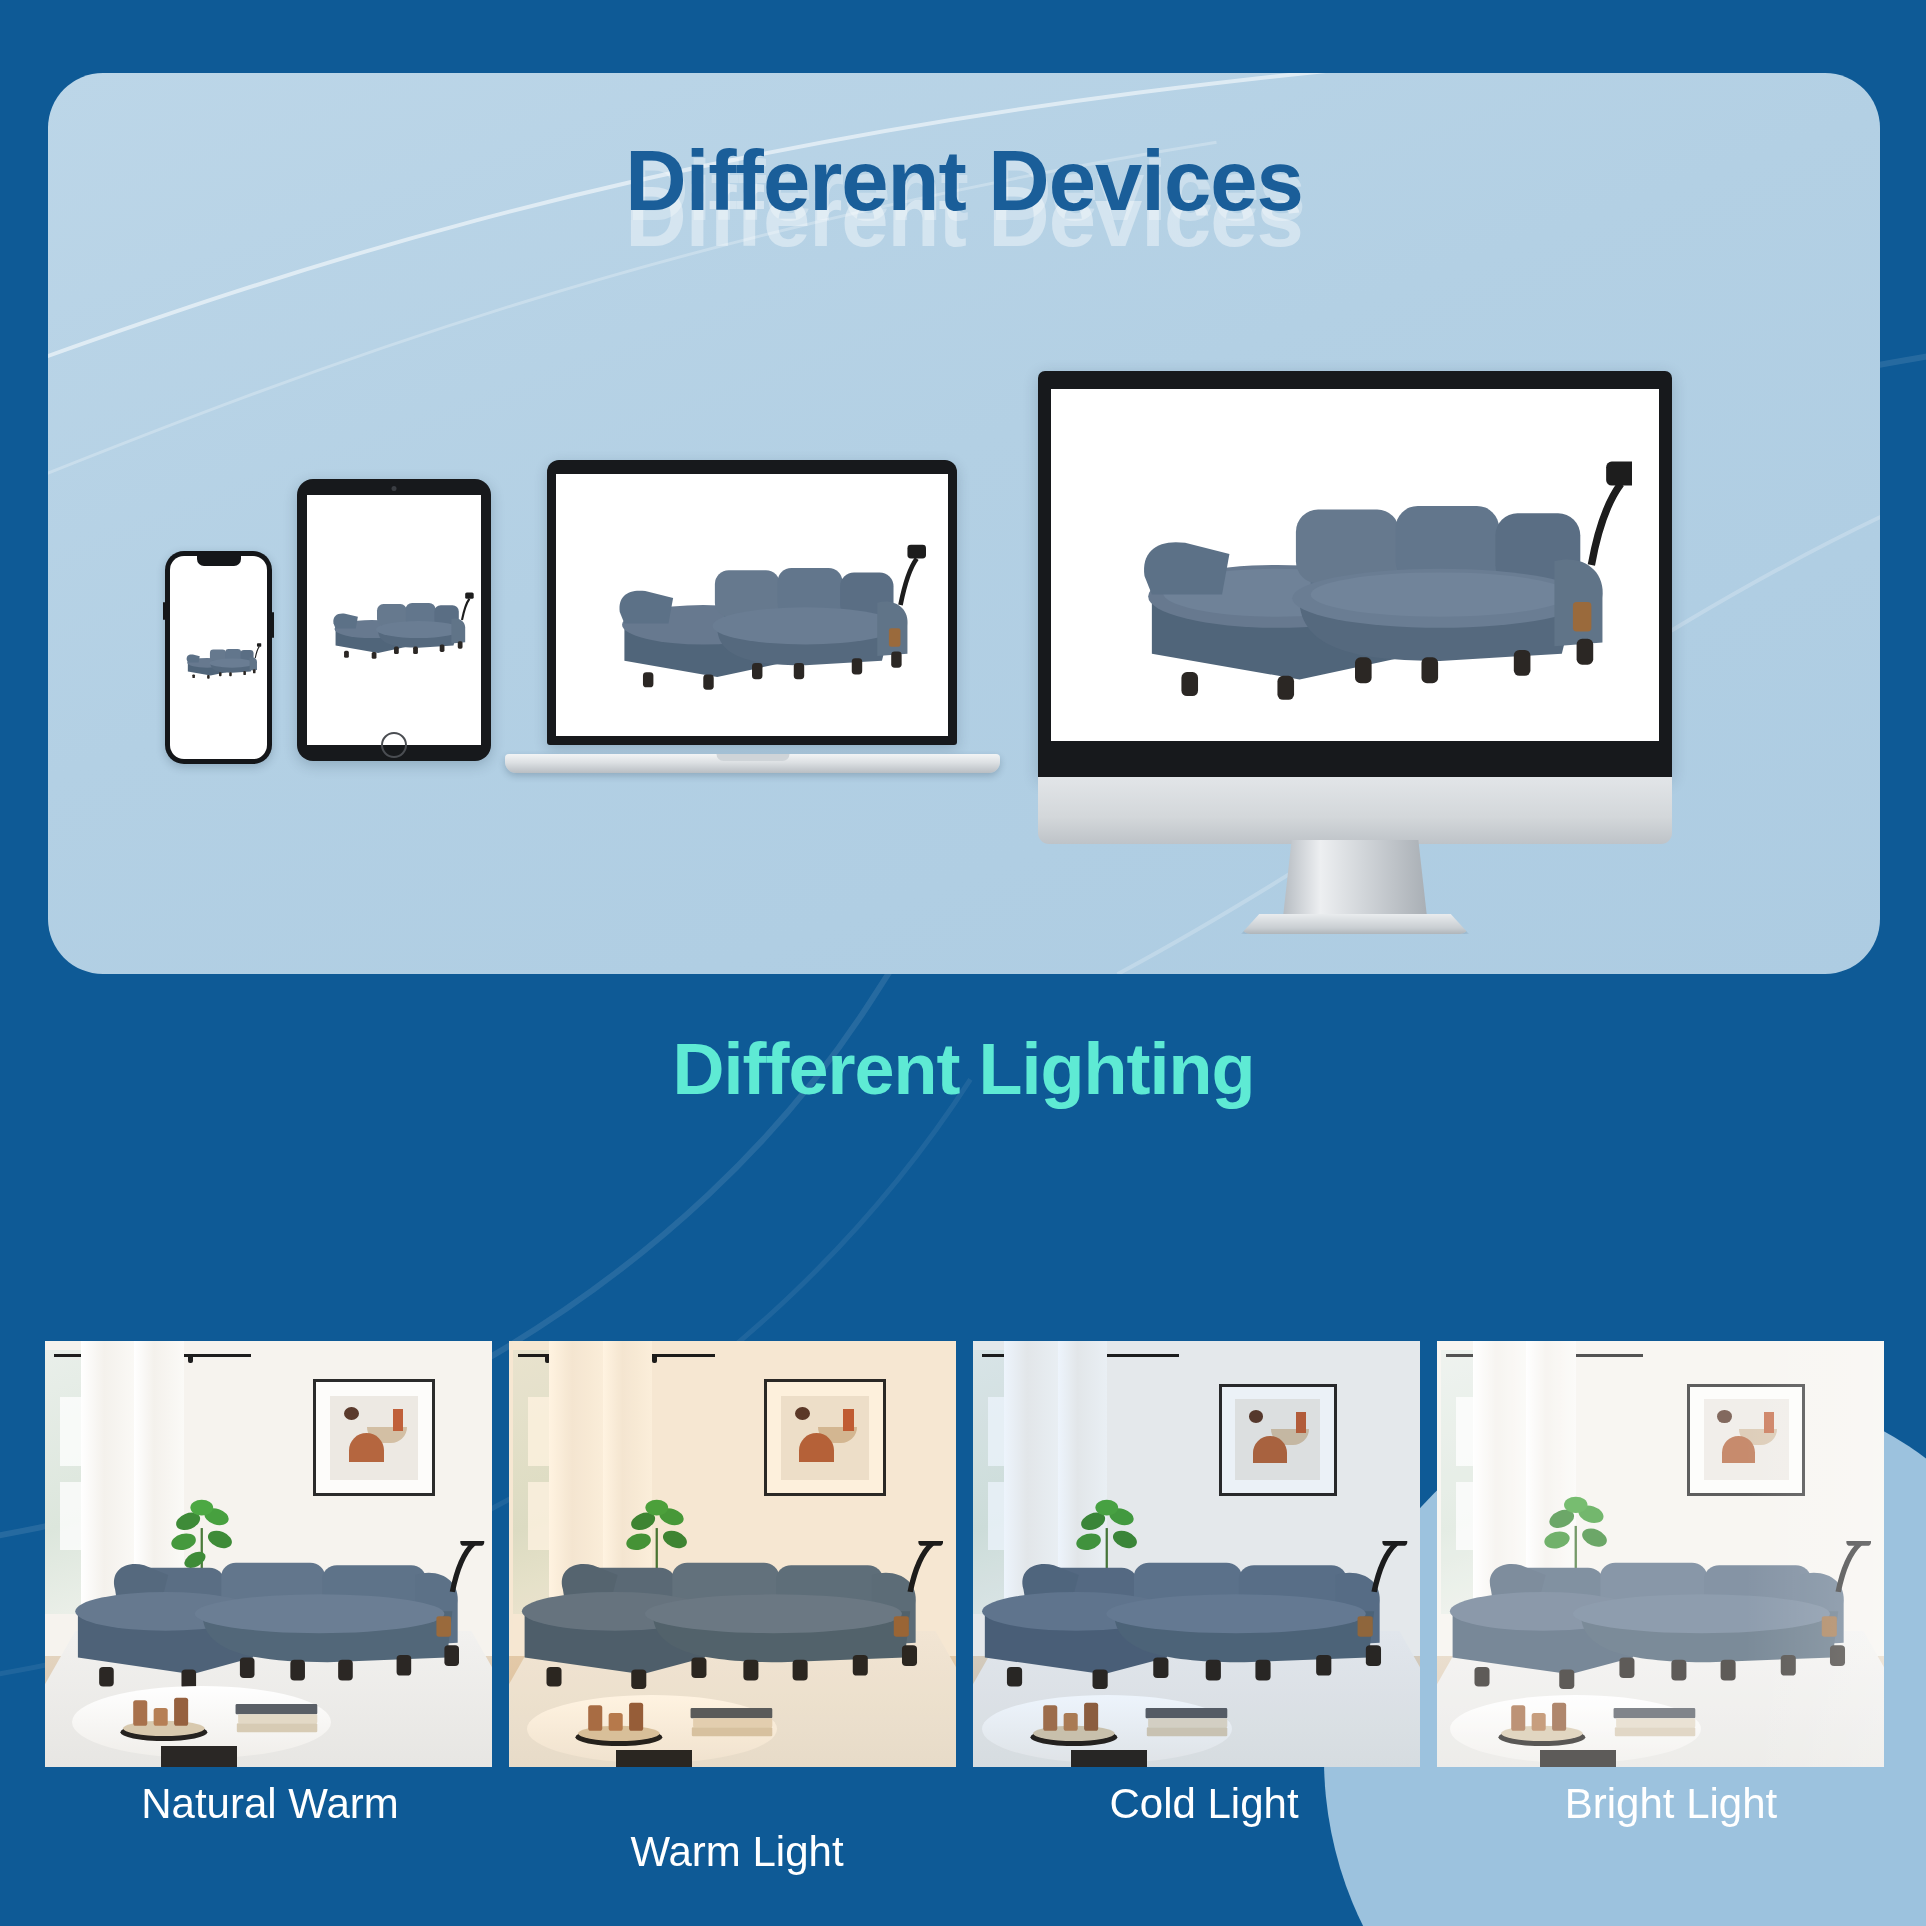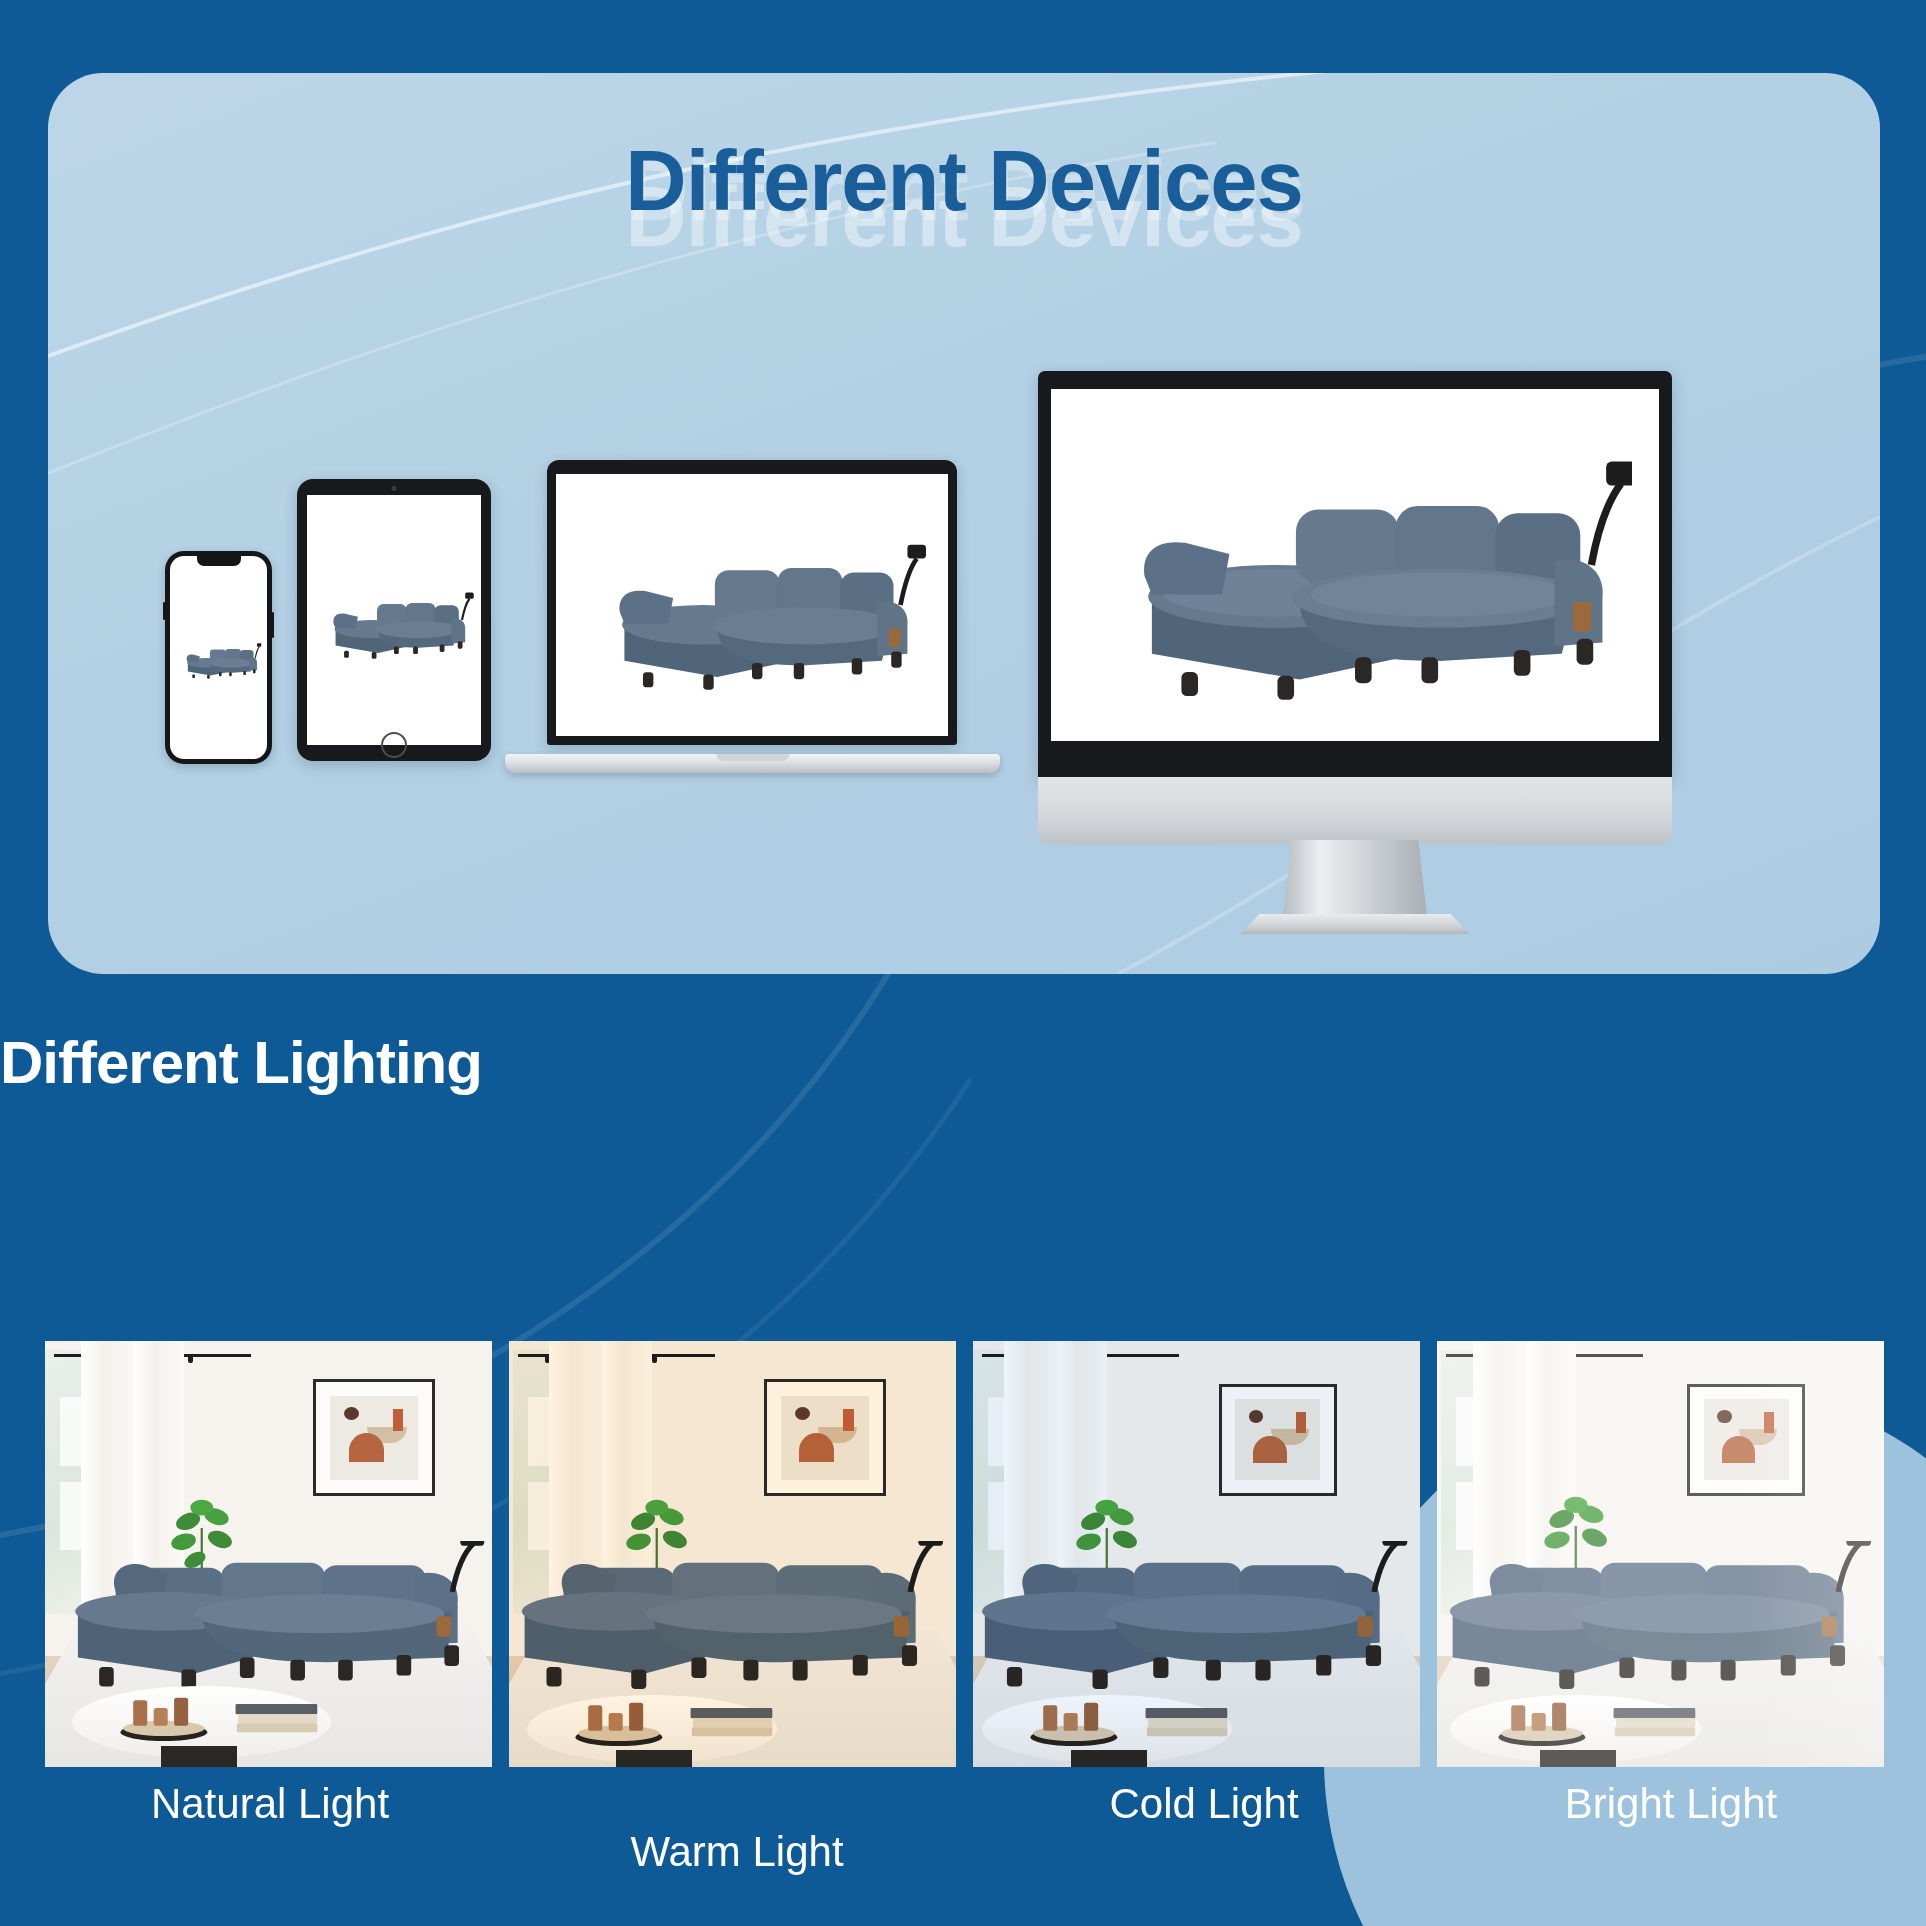--- a/index.html
+++ b/index.html
@@ -120,22 +120,22 @@
     clip-path:polygon(8% 0,92% 0,100% 100%,0 100%);
     box-shadow:0 3px 9px rgba(20,40,60,.2);
   }
 
   
   .sofa-wrap{position:absolute;left:0;top:0;width:100%;height:100%;}
   .sofa-svg{position:absolute;left:50%;top:50%;transform:translate(-50%,-50%);}
 
   
   .lighting-title{
-    position:absolute;left:0;right:0;top:1028px;text-align:left;
-    font-size:60px;font-weight:bold;color:#ffffff;letter-spacing:-1px;
+    position:absolute;left:0;right:0;top:1028px;text-align:center;
+    font-size:72px;font-weight:bold;color:#5eead4;letter-spacing:-1px;
   }
   .lighting-sub{
     position:absolute;left:69px;right:69px;top:1160px;text-align:center;
     font-size:41px;line-height:1.42;color:#FFFFFF;font-weight:300;
   }
 
   .rooms{
     position:absolute;left:45px;top:1341px;width:1839px;height:426px;
     display:flex;gap:17px;
   }
@@ -638,19 +638,19 @@
         <rect x="2" y="2" width="64" height="8" rx="1" fill="#5A5F66"></rect>
         <rect x="4" y="10" width="62" height="7" rx="1" fill="#E3D9C6"></rect>
         <rect x="3" y="17" width="63" height="7" rx="1" fill="#D7CBB4"></rect>
       </svg>
       <div class="tint-screen" style="background:rgba(255,255,255,0.24)"></div>
       <div class="corner-fade"></div>
     </div>
 
   </div>
 
-  <div class="room-label" style="left:45px;width:450px;">Natural Light</div>
+  <div class="room-label" style="left:45px;width:450px;">Natural Warm</div>
   <div class="room-label" style="left:512px;width:450px;margin-top:48px;">Warm Light</div>
   <div class="room-label" style="left:979px;width:450px;">Cold Light</div>
   <div class="room-label" style="left:1446px;width:450px;">Bright Light</div>
 
 </div>
 
 
 </body></html>

